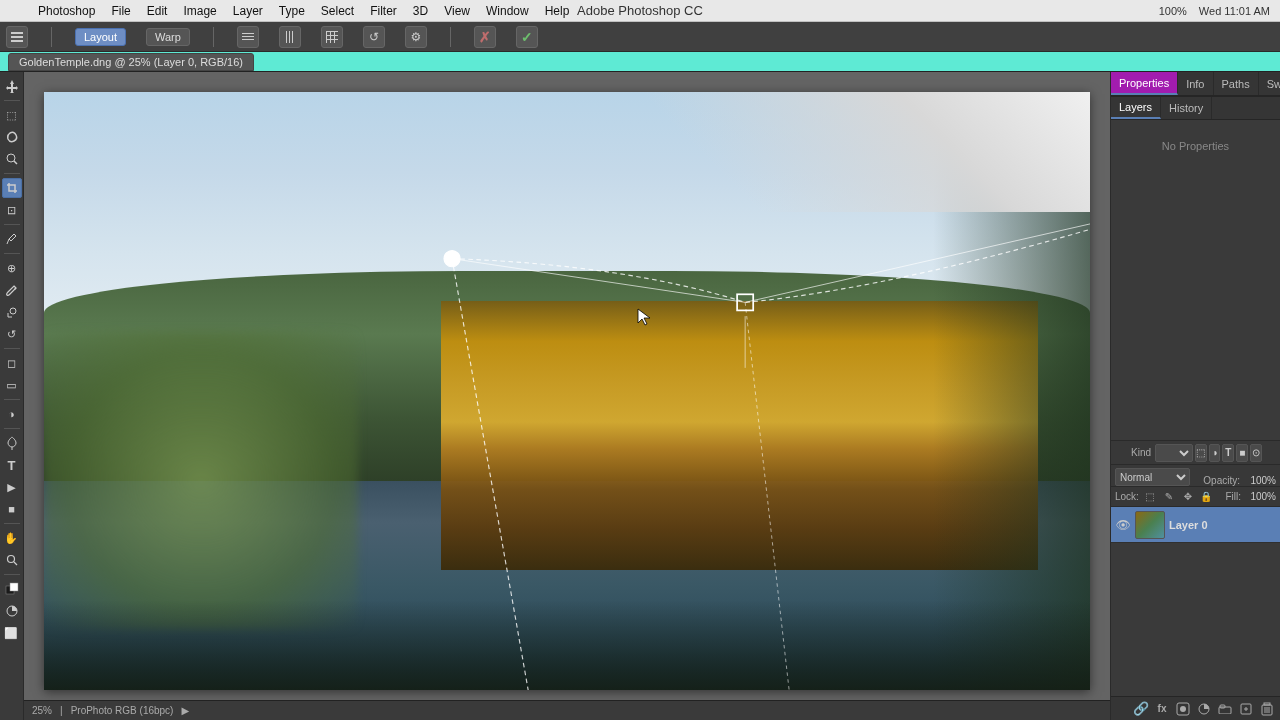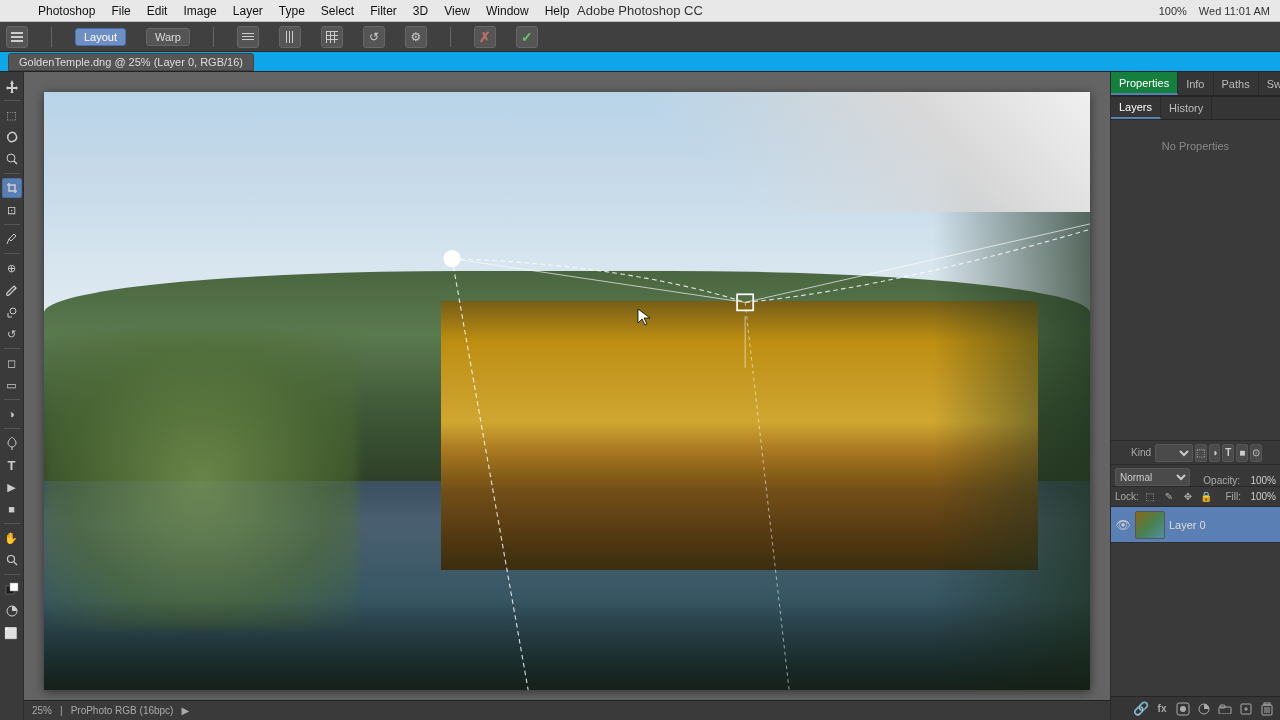--- a/index.html
+++ b/index.html
@@ -132,21 +132,21 @@
       border-radius: 3px;
       color: #bf6d6d;
       cursor: pointer;
       font-size: 14px;
       font-weight: bold;
     }
 
     
     #tab-bar {
       height: 20px;
-      background: #0ea5e9;
+      background: #5eead4;
       display: flex;
       align-items: center;
       padding: 0 8px;
       border-bottom: 1px solid #222;
     }
     .doc-tab {
       height: 18px;
       background: #555;
       border: 1px solid #444;
       border-radius: 3px 3px 0 0;
@@ -307,21 +307,21 @@
       padding: 0 8px;
       height: 100%;
       display: flex;
       align-items: center;
       font-size: 11px;
       color: #bbb;
       cursor: pointer;
       border-right: 1px solid #2a2a2a;
     }
     .panel-tab.active {
-      background: #15803d;
+      background: #a21caf;
       color: #fff;
       border-bottom: 2px solid #5a7fb5;
     }
 
     
     #properties-panel {
       padding: 10px;
       flex: 1;
     }
     .no-properties-text {
@@ -484,20 +484,21 @@
       border: 1px solid #555;
       background: linear-gradient(135deg, #8b6914, #4a8050, #5090a0);
       border-radius: 2px;
       overflow: hidden;
       flex-shrink: 0;
     }
     .layer-name {
       font-size: 11px;
       color: #ddd;
       flex: 1;
+      font-weight: bold;
     }
 
     .layers-bottom-bar {
       height: 24px;
       background: #353535;
       border-top: 1px solid #252525;
       display: flex;
       align-items: center;
       justify-content: flex-end;
       padding: 0 4px;

